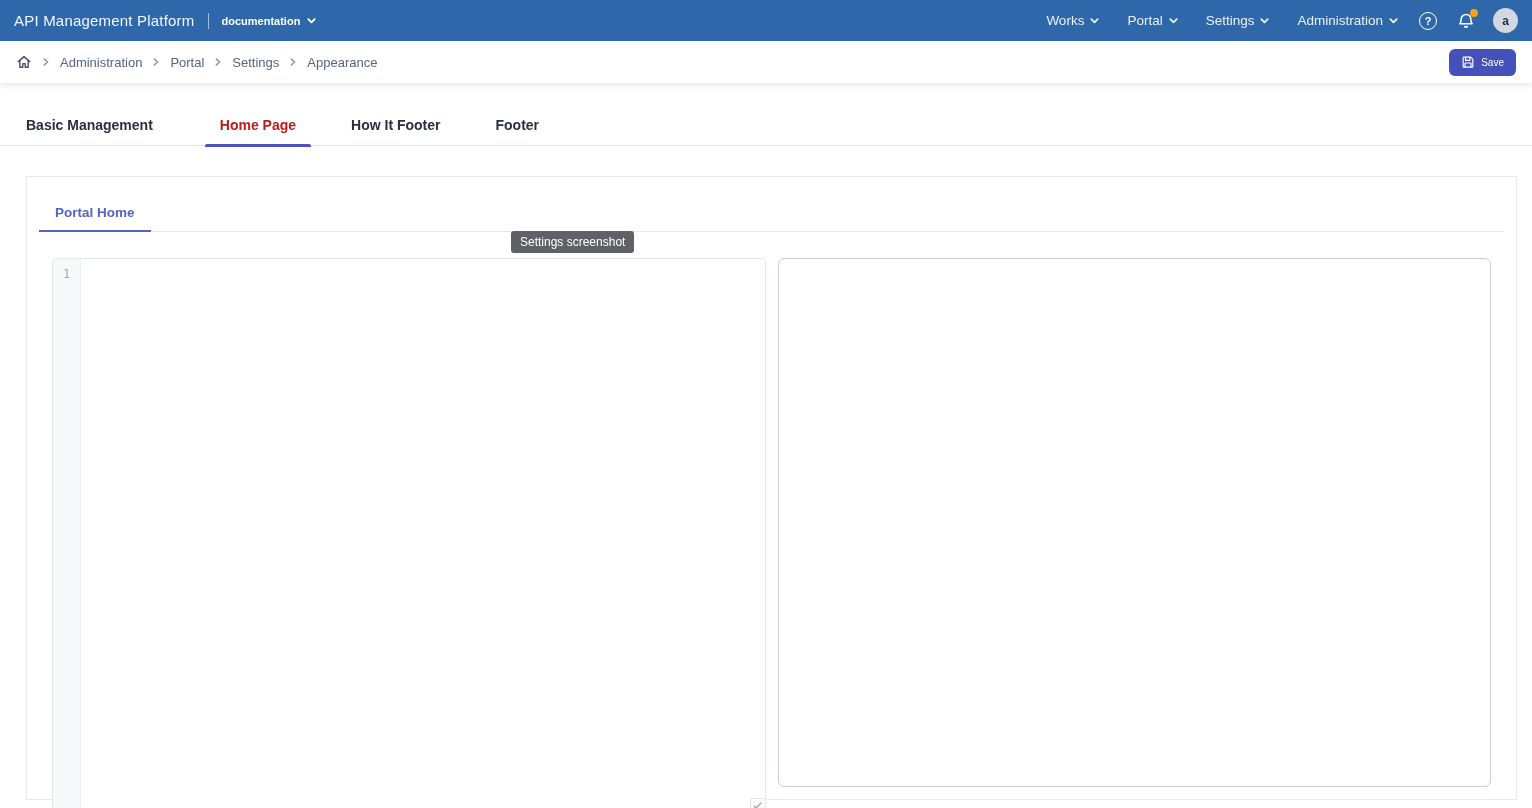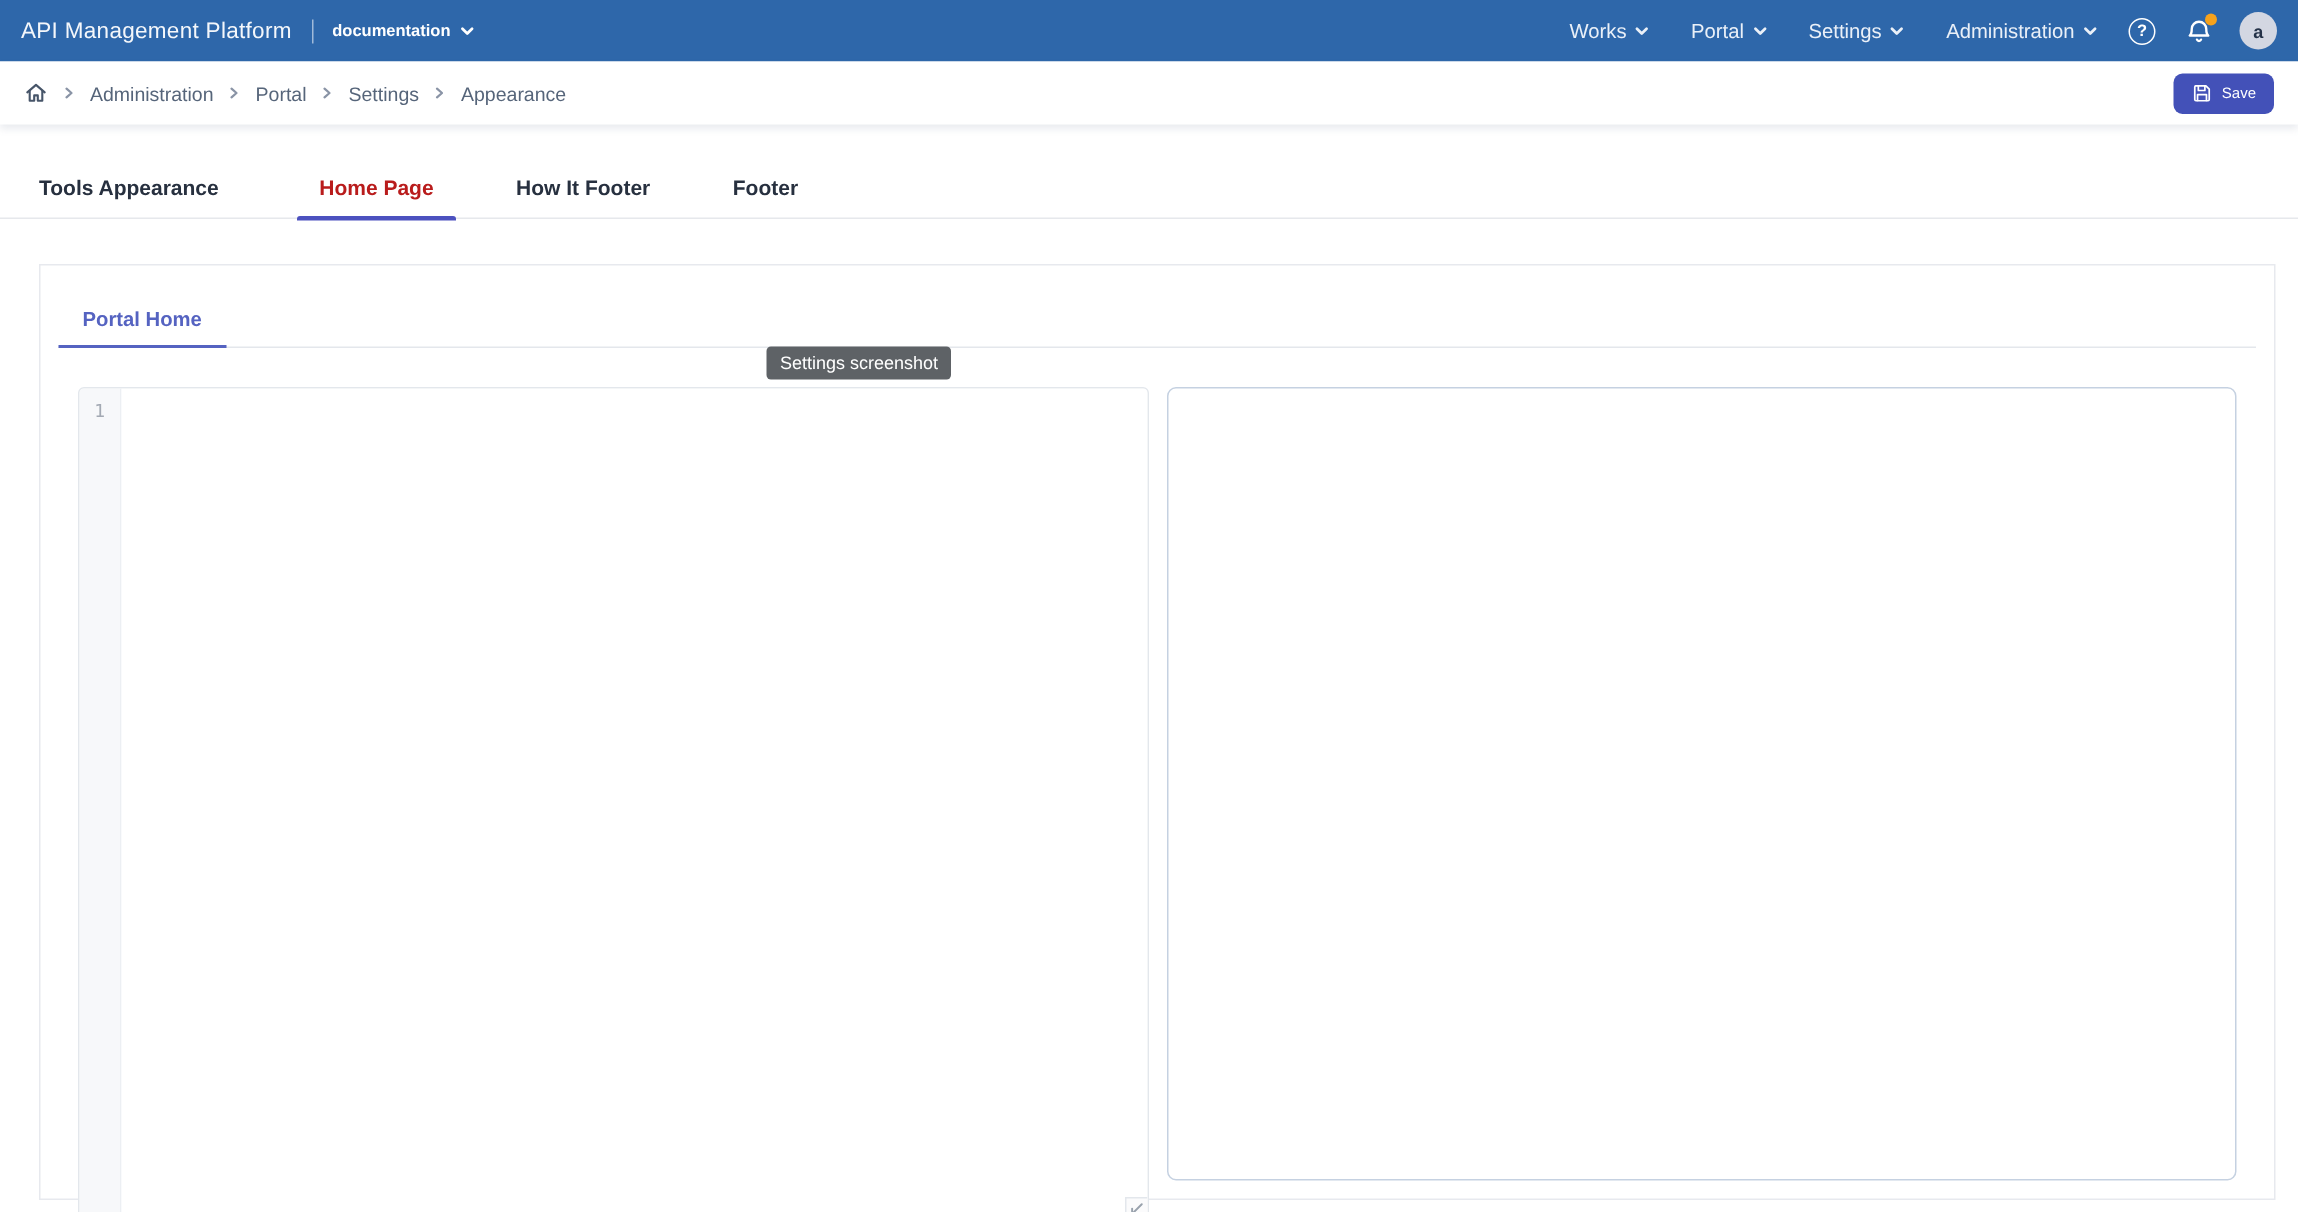--- a/index.html
+++ b/index.html
@@ -217,21 +217,21 @@
     <svg width="14" height="14" viewBox="0 0 16 16" fill="none" stroke="#ffffff" stroke-width="1.3" stroke-linecap="round" stroke-linejoin="round">
       <path d="M3 2.5h8L13.5 5v8a.9.9 0 0 1-.9.9H3.4a.9.9 0 0 1-.9-.9V3.4a.9.9 0 0 1 .9-.9z"></path>
       <path d="M5.2 2.7v3.4h5V2.7"></path>
       <path d="M4.6 13.7V9.2h6.8v4.5"></path>
     </svg>
     <span>Save</span>
   </button>
 </div>
 
 <div class="tabs-row">
-  <span class="tab">Tools Appearance</span>
+  <span class="tab">Basic Management</span>
   <span class="tab active">Home Page</span>
   <span class="tab">How It Footer</span>
   <span class="tab">Footer</span>
 </div>
 
 <section class="card">
   <div class="subtabs">
     <span class="subtab active">Portal Home</span>
   </div>
 

